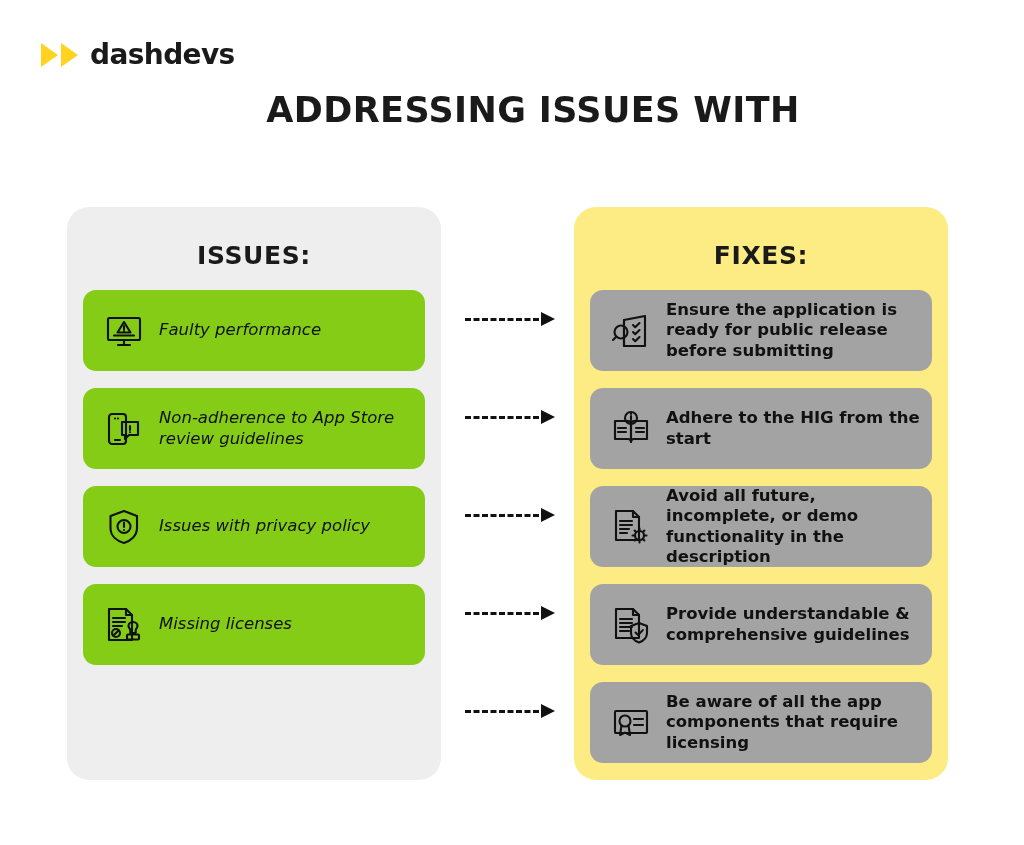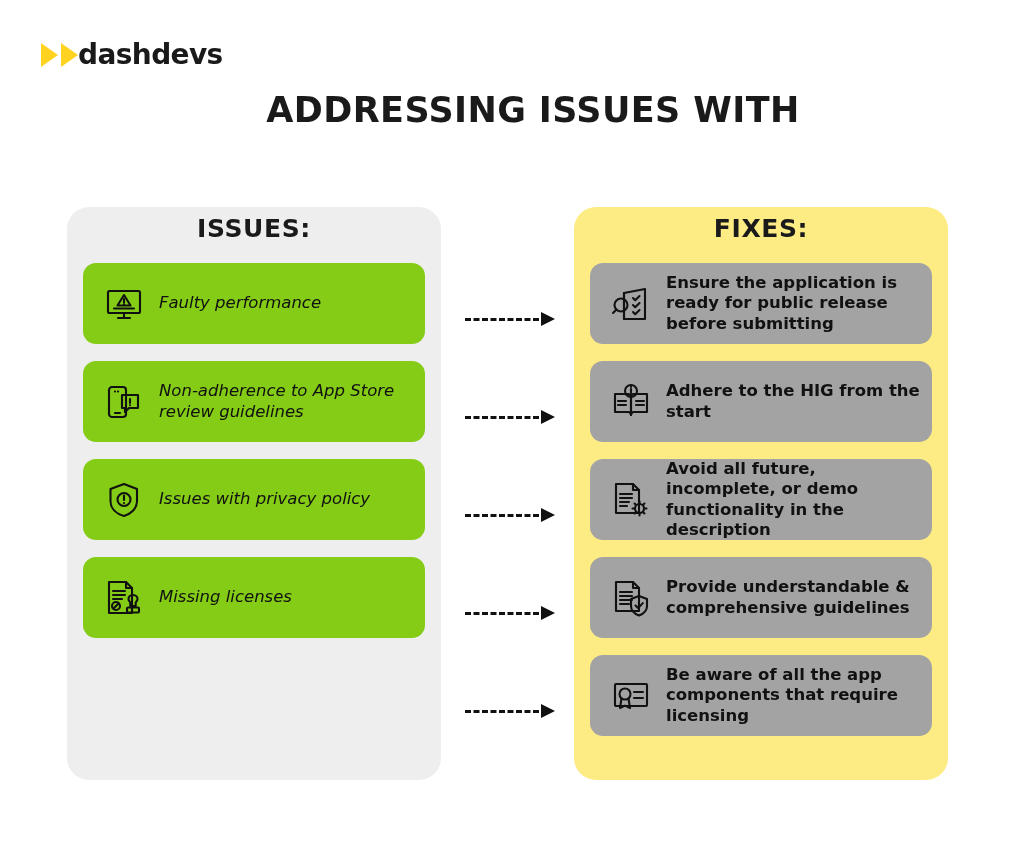--- a/index.html
+++ b/index.html
@@ -11,21 +11,21 @@
   }
   #page {
     position: relative;
     width: 1024px; height: 845px;
     background: #ffffff;
   }
 
   
   #logo {
     position: absolute; left: 41px; top: 38px;
-    display: flex; align-items: center;  justify-content: flex-end;
+    display: flex; align-items: center; gap: 12px; justify-content: flex-end;
   }
   #logo .tri-wrap { display: flex; gap: 3px; align-items: center; }
   #logo .tri {
     width: 0; height: 0;
     border-top: 12px solid transparent;
     border-bottom: 12px solid transparent;
     border-left: 17px solid #ffd320;
   }
   #logo .word {
     font-size: 28px; font-weight: bold;
@@ -64,21 +64,21 @@
     width: 374px; height: 573px;
     background: #fdeb84;
   }
   .panel-title {
     text-align: center;
     font-family: "DejaVu Sans", sans-serif;
     font-weight: bold;
     font-size: 25px;
     letter-spacing: 0.6px;
     color: #1a1a1a;
-    padding-top: 7px;
+    padding-top: 34px;
   }
 
   .cards { padding: 0 16px; margin-top: 20px; }
   .card {
     display: flex; align-items: center;
     border-radius: 13px;
     height: 81px;
     margin-bottom: 17px;
     padding-left: 15px;
     padding-right: 10px;

